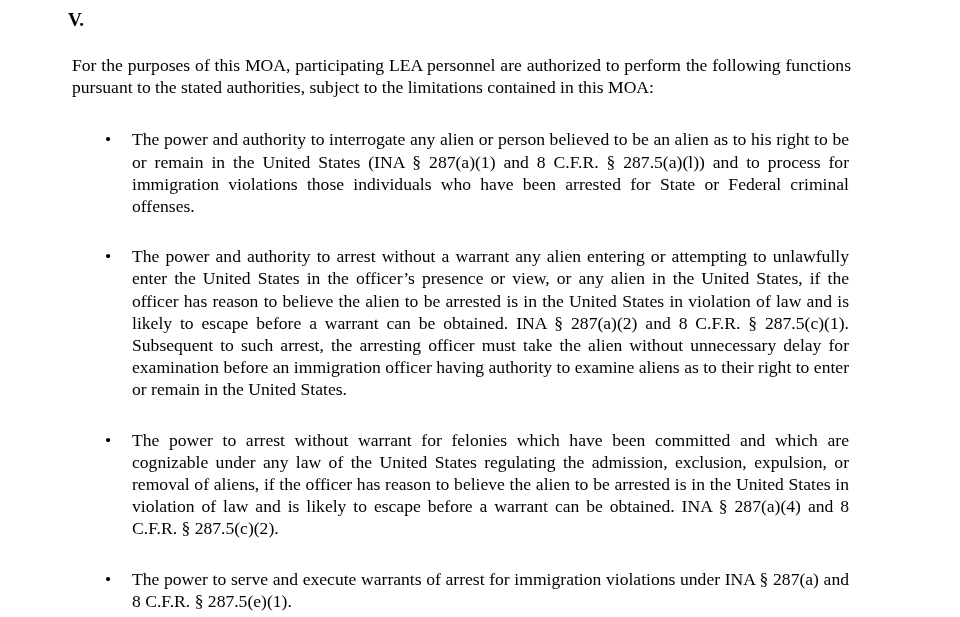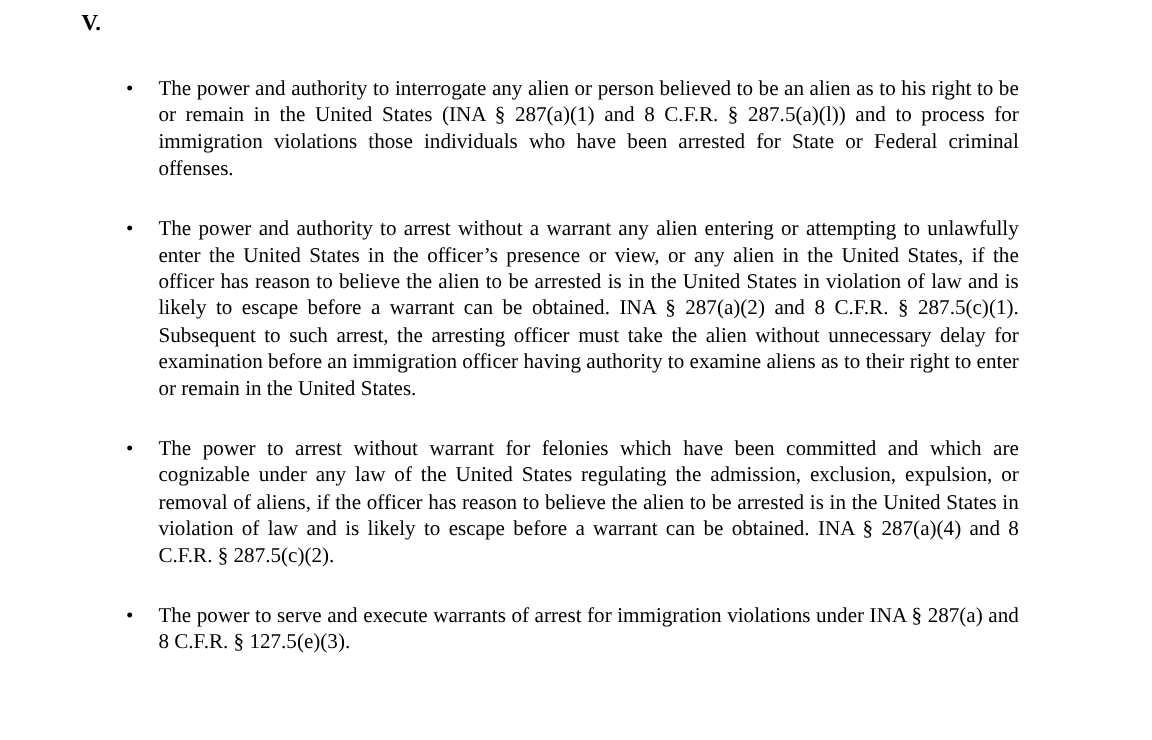--- a/index.html
+++ b/index.html
@@ -60,33 +60,34 @@
 </style>
 </head>
 <body>
 
 <div class="page">
 
   <div class="heading">
     <span class="section-number">V.</span>
   </div>
 
+  <p class="intro">For the purposes of this MOA, participating LEA personnel are authorized to perform the following functions pursuant to the stated authorities, subject to the limitations contained in this MOA:</p>
 
   <ul class="bullets">
     <li class="bullet-item">
       <span class="bullet-marker">•</span>
       <span>The power and authority to interrogate any alien or person believed to be an alien as to his right to be or remain in the United States (INA § 287(a)(1) and 8 C.F.R. § 287.5(a)(l)) and to process for immigration violations those individuals who have been arrested for State or Federal criminal offenses.</span>
     </li>
     <li class="bullet-item">
       <span class="bullet-marker">•</span>
       <span>The power and authority to arrest without a warrant any alien entering or attempting to unlawfully enter the United States in the officer’s presence or view, or any alien in the United States, if the officer has reason to believe the alien to be arrested is in the United States in violation of law and is likely to escape before a warrant can be obtained. INA § 287(a)(2) and 8 C.F.R. § 287.5(c)(1). Subsequent to such arrest, the arresting officer must take the alien without unnecessary delay for examination before an immigration officer having authority to examine aliens as to their right to enter or remain in the United States.</span>
     </li>
     <li class="bullet-item">
       <span class="bullet-marker">•</span>
       <span>The power to arrest without warrant for felonies which have been committed and which are cognizable under any law of the United States regulating the admission, exclusion, expulsion, or removal of aliens, if the officer has reason to believe the alien to be arrested is in the United States in violation of law and is likely to escape before a warrant can be obtained. INA § 287(a)(4) and 8 C.F.R. § 287.5(c)(2).</span>
     </li>
     <li class="bullet-item">
       <span class="bullet-marker">•</span>
-      <span>The power to serve and execute warrants of arrest for immigration violations under INA § 287(a) and 8 C.F.R. § 127.5(e)(3).</span>
+      <span>The power to serve and execute warrants of arrest for immigration violations under INA § 287(a) and 8 C.F.R. § 287.5(e)(1).</span>
     </li>
   </ul>
 
 </div>
 
 </body></html>

